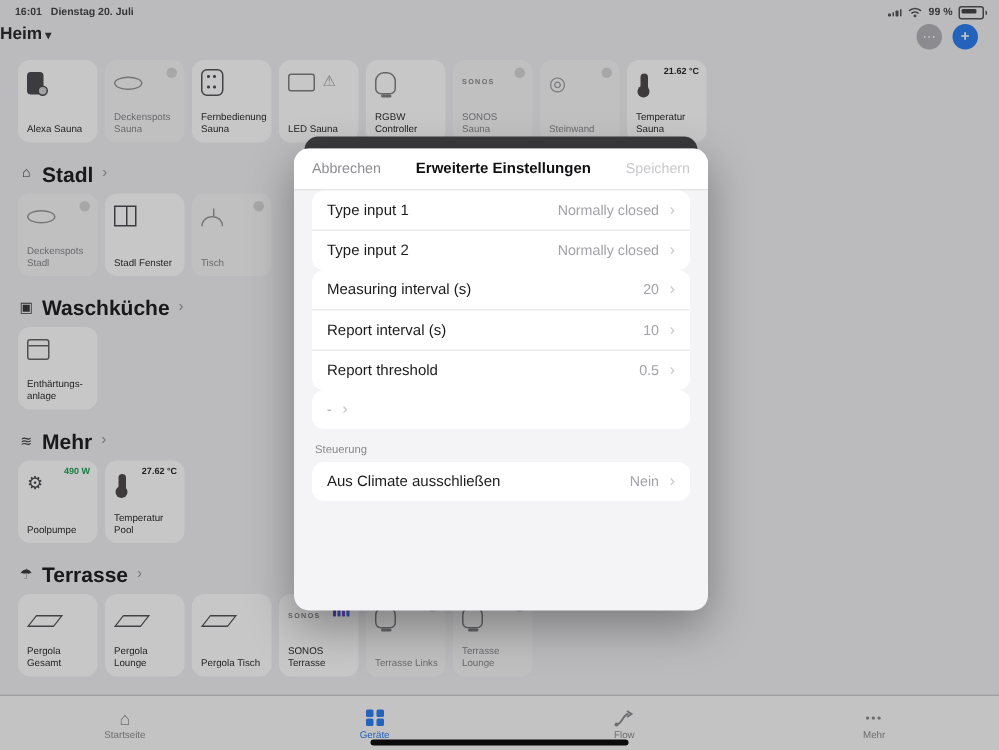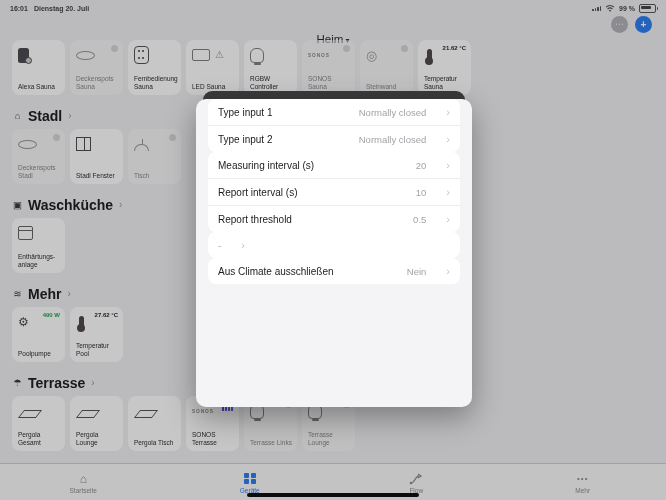--- a/index.html
+++ b/index.html
@@ -12,22 +12,22 @@
     padding:2px 10px 0;box-sizing:border-box;font-size:7px;font-weight:700;color:#46464a;}
   .sb-left{display:flex;gap:6px;}
   .sb-right{display:flex;gap:4px;align-items:center;}
   .sig{display:flex;align-items:flex-end;gap:1px;}
   .sig i{display:block;width:1.5px;background:#55555a;border-radius:.5px;}
   .bat{position:relative;width:15px;height:7px;border:1px solid #55555a;border-radius:2px;}
   .bat i{display:block;margin:1px;height:3px;width:10px;background:#46464a;border-radius:1px;}
   .bat:after{content:"";position:absolute;right:-3px;top:2px;width:1.5px;height:3px;background:#55555a;border-radius:0 1px 1px 0;}
   
   .nav{position:absolute;top:14px;left:0;right:0;height:24px;}
-  .nav-title{position:absolute;left:0;right:0;top:3px;text-align:center;
-    font-size:11.5px;font-weight:400;color:#2c2c2e;margin-top:16px;}
+  .nav-title{position:absolute;left:0;right:0;top:3px;
+    font-size:11.5px;font-weight:700;color:#2c2c2e;}
   .nav-title .caret{font-size:8px;color:#3a3a3e;margin-left:2px;}
   .nav-btns{position:absolute;right:14px;top:2px;display:flex;gap:7px;}
   .circle-btn{width:17px;height:17px;border-radius:50%;display:flex;align-items:center;justify-content:center;
     font-size:10px;line-height:1;color:#fff;}
   .circle-btn.gray{background:#b4b4b9;font-size:9px;}
   .circle-btn.blue{background:#2f7ff0;font-weight:700;}
   
   .content{position:absolute;top:38px;left:12px;right:12px;}
   .tiles{display:flex;gap:5px;margin-top:2px;}
   .sec-head{display:flex;align-items:center;gap:5px;margin:13px 0 6px;height:15px;}
@@ -93,21 +93,21 @@
     padding:0 12px;border-bottom:0.5px solid #e3e3e6;}
   .m-cancel{font-size:9.5px;color:#8e8e93;}
   .m-title{font-size:10px;font-weight:700;color:#111113;}
   .m-save{font-size:9.5px;color:#c9c9cd;}
   .m-body{padding:0 12px;}
   .m-group-label{font-size:7.5px;color:#8a8a8e;margin:9px 2px 4px;}
   .m-group{background:#fff;border-radius:8px;overflow:hidden;}
   .m-row{height:26px;display:flex;align-items:center;justify-content:space-between;padding:0 10px;}
   .m-row + .m-row{border-top:0.5px solid #ececee;}
   .m-name{font-size:10px;color:#1c1c1e;}
-  .m-val{display:flex;align-items:center;gap:20px;font-size:9.5px;color:#a3a3a8;}
+  .m-val{display:flex;align-items:center;gap:7px;font-size:9.5px;color:#a3a3a8;}
   .m-chev{font-size:11px;color:#c5c5c9;line-height:1;}
 </style>
 </head>
 <body>
 
 <div class="screen">
 
   <div class="statusbar">
     <div class="sb-left">
       <span>16:01</span>
@@ -350,20 +350,25 @@
     <div class="tab">
       <span class="tab-ic mehr-ic">•••</span>
       <span class="tab-label">Mehr</span>
     </div>
   </div>
 
   <div class="dim"></div>
 
   <div class="modal-back"></div>
   <div class="modal">
+    <div class="m-head">
+      <span class="m-cancel">Abbrechen</span>
+      <span class="m-title">Erweiterte Einstellungen</span>
+      <span class="m-save">Speichern</span>
+    </div>
     <div class="m-body">
 
       <div class="m-group">
         <div class="m-row">
           <span class="m-name">Type input 1</span>
           <span class="m-val">
               <span>Normally closed</span>
               <span class="m-chev">›</span>
             </span>
         </div>
@@ -402,20 +407,21 @@
 
       <div class="m-group">
         <div class="m-row">
           <span class="m-val">
               <span>-</span>
               <span class="m-chev">›</span>
             </span>
         </div>
       </div>
 
+      <div class="m-group-label">Steuerung</div>
       <div class="m-group">
         <div class="m-row">
           <span class="m-name">Aus Climate ausschließen</span>
           <span class="m-val">
               <span>Nein</span>
               <span class="m-chev">›</span>
             </span>
         </div>
       </div>
 

